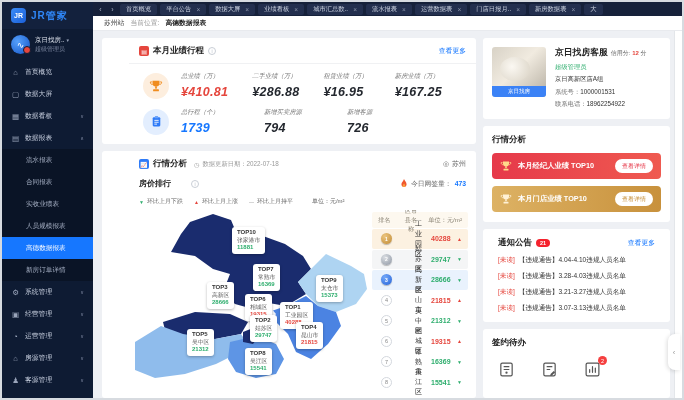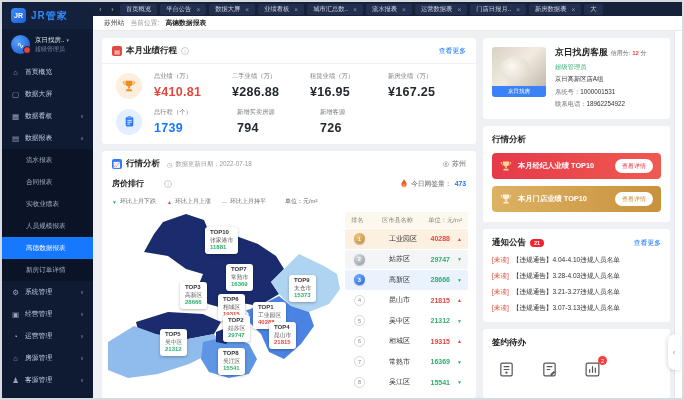--- a/index.html
+++ b/index.html
@@ -32,31 +32,31 @@
   .tab-nav { color:#aab3c6; width:9px; text-align:center; font-size:7px; cursor:pointer; flex-shrink:0; }
   .tab { background:#232f4e; color:#cdd4e2; font-size:6.3px; padding:0 6px; border-radius:2px; display:flex; gap:5px; align-items:center; white-space:nowrap; height:11px; cursor:pointer; flex-shrink:0; }
   .tab .x { color:#8b94a9; font-size:6.5px; }
   .breadcrumb { height:15px; background:#fff; display:flex; align-items:center; gap:6px; padding:0 11px; font-size:6.8px; color:#333; border-bottom:1px solid #e8eaee; flex-shrink:0; }
   .bc-muted { color:#999; }
   .bc-page { font-weight:bold; color:#222; }
 
   .content { flex:1; display:flex; padding:7px 12px 0 9px; gap:7px; position:relative; overflow:hidden; background:#eef0f4; }
   .left-col { width:374px; display:flex; flex-direction:column; gap:7px; flex-shrink:0; }
   .right-col { flex:1; display:flex; flex-direction:column; gap:7px; min-width:0; }
-  .card { background:#fff; border-radius:3px; }
+  .card { background:#fff; border-radius:3px;padding-left:27px; }
 
   
   .card-head { display:flex; align-items:center; gap:4px; padding:7px 10px 6px; }
   .perf-head { border-bottom:1px solid #f0f1f3; }
   .mini-badge { width:10px; height:10px; border-radius:2px; background:#e5463d; color:#fff; font-size:6px; display:flex; align-items:center; justify-content:center; }
   .mini-badge.blue { background:#2f7bf7; }
   .card-title { font-size:8.5px; font-weight:bold; color:#222; }
   .info-dot { width:8px; height:8px; border:1px solid #c9ced6; border-radius:50%; color:#b8bfc9; font-size:5px; line-height:6px; text-align:center; }
   .link { margin-left:auto; color:#1677ff; font-size:6.8px; cursor:pointer; }
-  .stat-row { display:flex; align-items:center; padding:8px 10px 9px 14px; }
+  .stat-row { display:flex; align-items:center; padding:8px 10px 9px 14px;font-style:italic; }
   .stat-icon { width:26px; height:26px; border-radius:50%; display:flex; align-items:center; justify-content:center; margin-right:12px; flex-shrink:0; }
   .stat-icon.trophy { background:#fdeede; }
   .stat-icon.clip { background:#e3eefe; }
   .stat { width:83px; }
   .stat-label { font-size:6.3px; color:#777; margin-bottom:4px; white-space:nowrap; }
   .stat-value { font-size:12.5px; font-weight:bold; color:#24282f; letter-spacing:.3px; }
   .stat-value.red { color:#e5463d; }
   .stat-value.blue { color:#1677ff; }
 
   
@@ -117,21 +117,21 @@
   .p-kv .v { color:#333; }
 
   .battle-card { padding:8px 9px 10px; }
   .banner { height:26px; border-radius:4px; display:flex; align-items:center; gap:6px; padding:0 8px; margin-top:7px; color:#fff; font-size:7.3px; font-weight:bold; white-space:nowrap; }
   .banner.redb { background:linear-gradient(90deg,#e6394a,#ef5a50); }
   .banner.goldb { background:linear-gradient(90deg,#ddb264,#c8913c); }
   .banner-btn { margin-left:auto; background:#fff; border-radius:8px; font-size:6px; padding:2.5px 7px; font-weight:normal; cursor:pointer; }
   .redb .banner-btn { color:#e6394a; }
   .goldb .banner-btn { color:#c8913c; }
 
-  .notice-card { padding:8px 9px 9px; }
+  .notice-card { padding:8px 15px 9px; }
   .notice-head { display:flex; align-items:center; gap:4px; }
   .badge-pill { background:#f5222d; color:#fff; border-radius:7px; font-size:5.5px; padding:1px 4px; font-weight:bold; }
   .notice-item { display:flex; gap:4px; font-size:6.6px; margin-top:7px; white-space:nowrap; overflow:hidden; }
   .n-tag { color:#e5463d; flex-shrink:0; }
   .n-text { color:#333; }
 
   .todo-card { padding:8px 9px; flex:1; }
   .todo-icons { display:flex; gap:26px; margin-top:12px; padding-left:6px; }
   .todo-icon { position:relative; width:17px; height:17px; color:#555; cursor:pointer; }
   .todo-badge { position:absolute; top:-5px; right:-6px; background:#f53f3f; color:#fff; border-radius:50%; min-width:9px; height:9px; font-size:5.5px; display:flex; align-items:center; justify-content:center; }

